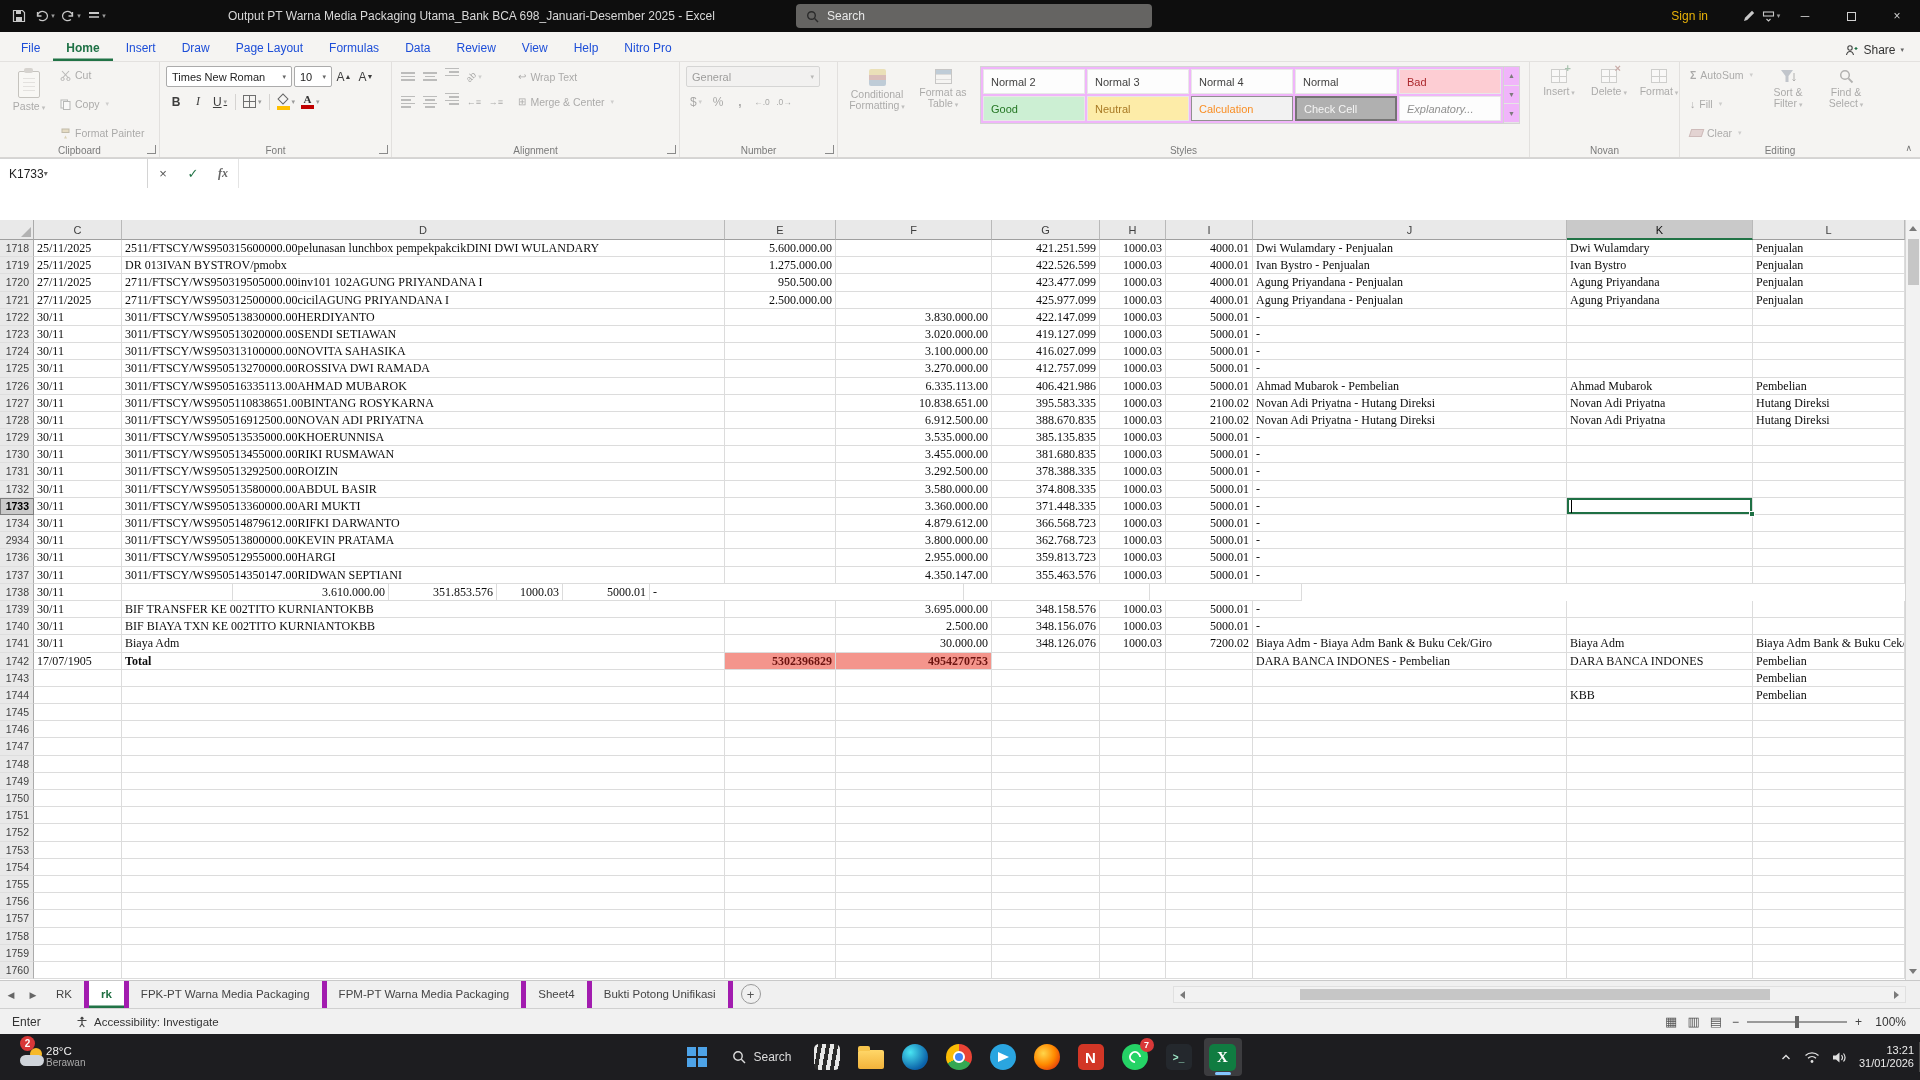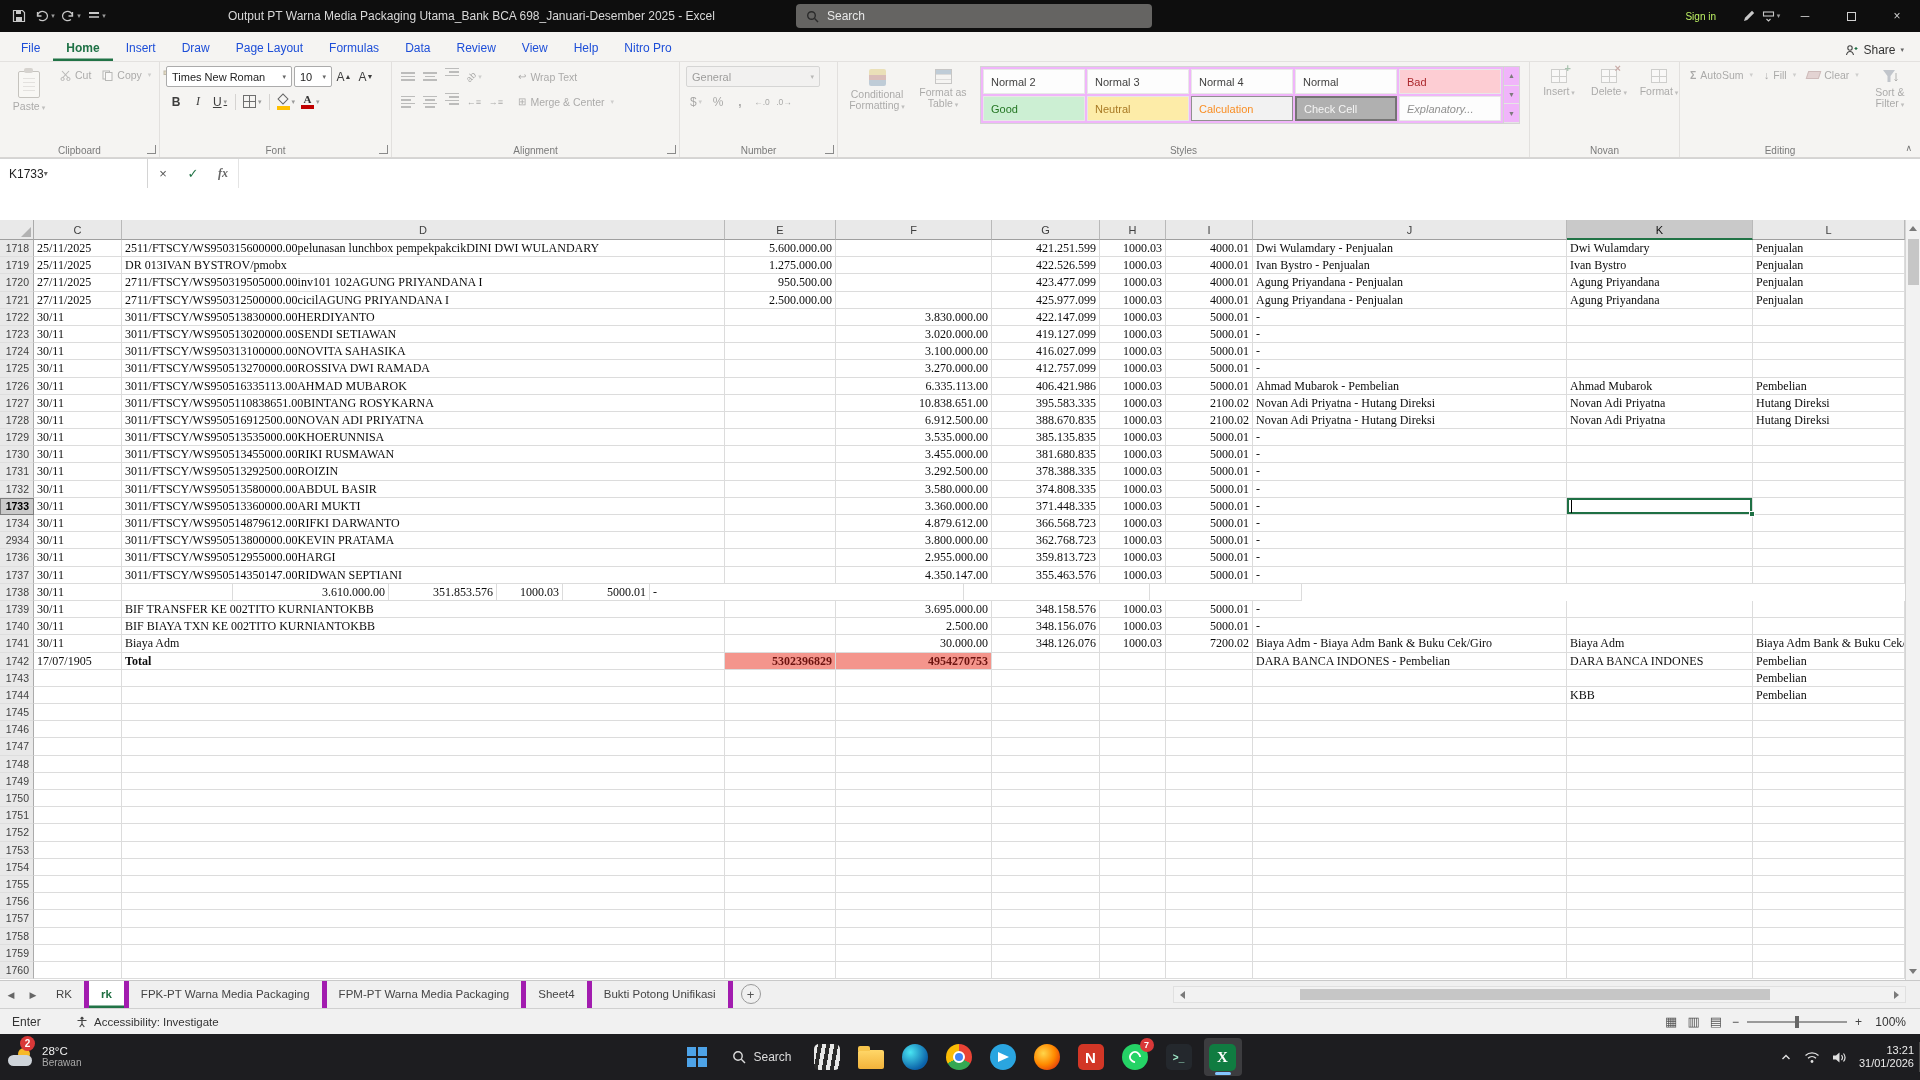--- a/index.html
+++ b/index.html
@@ -8,41 +8,41 @@
 #app{width:1920px;height:1080px;display:flex;flex-direction:column}
 
 
 .titlebar{height:32px;background:#0e0e0e;display:flex;align-items:center;position:relative;flex:none;color:#cfcfcf}
 .qat{display:flex;align-items:center;gap:4px;padding-left:8px}
 .qbtn{display:inline-flex;align-items:center;justify-content:center;min-width:22px;height:24px;border-radius:3px;cursor:default}
 .drop::after{content:"▾";font-size:7px;color:#9a9a9a;margin-left:2px}
 .wtitle{position:absolute;left:228px;font-size:12px;color:#d8d8d8;white-space:nowrap}
 .tsearchbox{position:absolute;left:796px;top:4px;width:356px;height:24px;background:#656462;border-radius:4px;display:flex;align-items:center;gap:8px;padding:0 10px;color:#e8e8e8;font-size:12px}
 .tright{position:absolute;right:0;top:0;height:32px;display:flex;align-items:center}
-.signin{font-size:10px;color:#bef264;margin-right:22px}
+.signin{font-size:12px;color:#eab308;margin-right:30px}
 .winbtn{width:46px;height:32px;display:flex;align-items:center;justify-content:center;font-size:12px;color:#d0d0d0}
 .maxbox{width:9px;height:9px;border:1px solid #d0d0d0;display:inline-block}
 
 
 .tabrow{height:30px;background:#f5f4f2;display:flex;align-items:flex-end;flex:none;position:relative;border-bottom:1px solid #e3e1df}
 .rtabs{display:flex;padding-left:8px}
 .rtab{padding:6px 13px;font-size:12px;color:#1d4ed8}
 .rtab.active{color:#1e7145;box-shadow:inset 0 -2.5px 0 #217346;font-weight:bold}
 .sharebtn{position:absolute;right:16px;bottom:4px;display:flex;align-items:center;gap:5px;font-size:12px;color:#333}
 .sharebtn::after{content:"▾";font-size:7px;color:#666}
 
 
 .ribbon{height:96px;background:#f5f4f2;display:flex;flex:none;position:relative;border-bottom:1px solid #d8d6d4}
 .rgroup{position:relative;border-right:1px solid #e2e0de;padding:4px 6px 16px;display:flex;align-items:flex-start;gap:4px}
 .rgroup-label{position:absolute;bottom:1px;left:0;right:0;text-align:center;font-size:10px;color:#7a7a7a}
 .launcher{position:absolute;right:3px;bottom:3px;width:9px;height:9px;border-right:1px solid #8a8a8a;border-bottom:1px solid #8a8a8a}
 .dis{opacity:.42;filter:grayscale(50%)}
 .bigb{display:flex;flex-direction:column;align-items:center;gap:3px;font-size:10.5px;color:#444;text-align:center;padding:3px 2px;min-width:46px;line-height:11px}
 .bigb .blabel::after{content:" ▾";font-size:7px;color:#777}
-.rcol{display:flex;gap:3px;padding-top:2px}
+.rcol{display:flex;flex-direction:column;gap:15px;padding-top:2px}
 .rbtn-small{display:flex;align-items:center;gap:4px;font-size:10.5px;color:#444;padding:1px 4px;white-space:nowrap}
 .tbtn{display:inline-flex;align-items:center;justify-content:center;min-width:20px;height:21px;font-size:12px;color:#3d3d3d;border-radius:2px;padding:0 2px}
 .frow{display:flex;align-items:center;gap:2px}
 .vsep{width:1px;height:16px;background:#d5d3d1;margin:0 3px}
 .combo{background:#fff;border:1px solid #ababab;height:21px;display:flex;align-items:center;justify-content:space-between;font-size:11px;color:#222;padding:0 5px;border-radius:2px}
 .combo::after{content:"▾";font-size:7px;color:#666;margin-left:6px}
 .fontcol{display:flex;flex-direction:column;gap:4px}
 .clipico{width:22px;height:27px;border:1.5px solid #8a7f6e;background:#fffdf5;border-radius:2px;position:relative}
 .clipico::before{content:"";position:absolute;top:-4px;left:5px;width:9px;height:5px;background:#b0a898;border-radius:2px}
 .clipico::after{content:"";position:absolute;inset:6px 4px 4px;background:repeating-linear-gradient(#cfc9bd 0 1px,transparent 1px 4px)}
@@ -136,21 +136,21 @@
 .sb-acc{display:flex;align-items:center;gap:6px;margin-left:16px;font-size:11.5px}
 .sb-right{margin-left:auto;display:flex;align-items:center;gap:10px;padding-right:14px}
 .vbtn{font-size:13px;color:#555}
 .zoomer{display:flex;align-items:center;gap:8px;color:#444}
 .zslider{width:100px;height:2px;background:#9a9a9a;position:relative}
 .zknob{position:absolute;left:48%;top:-5px;width:4px;height:12px;background:#666}
 .zpct{min-width:34px;text-align:right}
 
 
 .taskbar{height:46px;background:#1d1d20;position:relative;display:flex;align-items:center;justify-content:center;flex:none}
-.weather{position:absolute;left:8px;display:flex;align-items:center;gap:8px;color:#e6e6e6}
+.weather{position:absolute;left:20px;display:flex;align-items:center;color:#e6e6e6}
 .wicon{width:26px;height:18px;position:relative}
 .wicon::before{content:"";position:absolute;left:10px;top:0;width:12px;height:12px;border-radius:50%;background:#f7b928}
 .wicon::after{content:"";position:absolute;left:0;bottom:0;width:24px;height:11px;border-radius:8px;background:#cfd4da}
 .wtxt{display:flex;flex-direction:column;line-height:12px}
 .wtemp{font-size:11.5px;color:#f0f0f0}
 .wdesc{font-size:10px;color:#a9a9a9}
 .nbadge{position:absolute;left:20px;top:2px;width:15px;height:15px;border-radius:50%;background:#d93838;color:#fff;font-size:10px;font-weight:bold;text-align:center;line-height:15px;z-index:4}
 .ticons{display:flex;align-items:center;gap:6px}
 .tico{width:38px;height:38px;border-radius:4px;display:flex;align-items:center;justify-content:center;position:relative}
 .tico.active{background:rgba(255,255,255,.14)}

